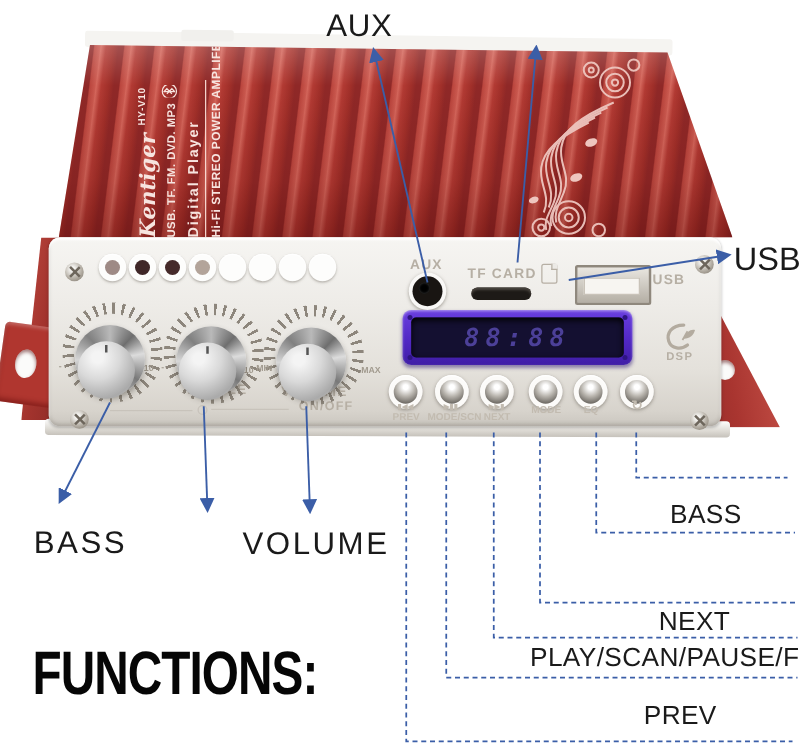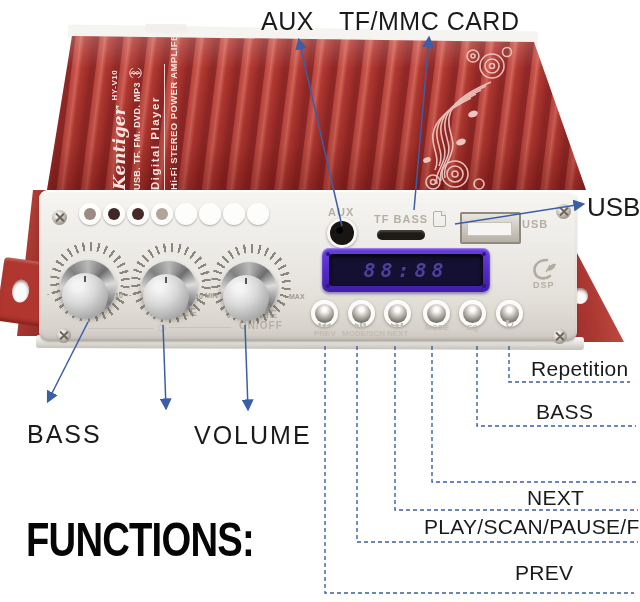--- a/index.html
+++ b/index.html
@@ -89,21 +89,21 @@
   #aux-jack-hole{left:7.5px;top:7.5px;width:9px;height:9px;border-radius:50%;background:#000;
       box-shadow:inset 0 0 2px #444;position:absolute;}
   #tf-slot{left:338px;top:40px;width:48px;height:10px;border-radius:5px;background:#1d1a17;
       box-shadow:inset 0 2px 2px #4a453f;}
   #tf-card-icon{left:394px;top:21px;width:11px;height:14px;border:1.8px solid #b6afa4;border-radius:2px;}
   #tf-card-icon::after{content:"";position:absolute;right:-1px;top:-1px;width:4px;height:4px;background:#eceae6;border-left:1.8px solid #b6afa4;border-bottom:1.8px solid #b6afa4;}
   #usb-port{left:421px;top:22px;width:57px;height:28px;border:2px solid #8f887d;border-radius:2px;
       background:linear-gradient(180deg,#e9e6e0,#b5afa5);}
   #usb-tongue{position:absolute;left:5px;top:8px;width:43px;height:12px;background:#f7f5f1;border:1px solid #c9c3b9;}
 
-  #display{left:283px;top:58px;width:168px;height:44px;border-radius:7px;
+  #display{left:283px;top:58px;width:184px;height:44px;border-radius:7px;
       background:linear-gradient(180deg,#6a3fe0,#5128c4 55%,#3f1da6);
       box-shadow:0 2px 3px rgba(50,30,120,.5), inset 0 1px 2px rgba(255,255,255,.45);}
   #display-screen{position:absolute;left:7px;top:6px;right:7px;bottom:6px;border-radius:4px;background:#141031;
       box-shadow:inset 0 2px 5px #000;display:flex;align-items:center;justify-content:center;}
   #display-digits{font-family:"DejaVu Sans Mono",monospace;font-style:italic;font-weight:700;
       font-size:20px;letter-spacing:5px;color:#7b68ee;opacity:.55;}
   .bezel-dot{position:absolute;width:4px;height:4px;border-radius:50%;background:#2e1582;}
 
   #dsp-logo{left:490px;top:66px;width:30px;height:30px;}
   #dsp-text{left:494px;top:90px;font-size:9px;}
@@ -245,21 +245,21 @@
     <div class="knob-face" style="left:184px;top:85px;">
         <div class="knob-mark" style="left:22px;top:3px;"></div>
       </div>
 
     <div class="panel-txt" style="left:289px;top:16px;font-size:11px;">AUX</div>
     <div class="abs" id="aux-jack-ring">
       <div id="aux-jack"></div>
         <div id="aux-jack-hole"></div>
     </div>
 
-    <div class="panel-txt" style="left:335px;top:23px;font-size:11px;">TF BASS</div>
+    <div class="panel-txt" style="left:335px;top:23px;font-size:11px;">TF CARD</div>
     <div class="abs" id="tf-card-icon"></div>
     <div class="abs" id="tf-slot"></div>
 
     <div class="abs" id="usb-port">
         <div id="usb-tongue"></div>
       </div>
     <div class="panel-txt" style="left:483px;top:28px;font-size:11px;">USB</div>
 
     <div class="abs" id="display">
       <div class="bezel-dot" style="left:4px;top:4px;"></div>
@@ -327,24 +327,22 @@
       <polyline points="509,346 509,382 630,382"></polyline>
       <polyline points="477,346 477,426 636,426"></polyline>
       <polyline points="432,346 432,482 638,482"></polyline>
       <polyline points="395,346 395,510 638,510"></polyline>
       <polyline points="357,346 357,542 638,542"></polyline>
       <polyline points="325,346 325,593 634,593"></polyline>
     </g>
   </svg>
 
   <div class="callout-lbl lbl-top" style="left:261px;top:7px;">AUX</div>
-  <div class="callout-lbl lbl-top" style="left:339px;top:7px;">TF/MMC CARD</div>
   <div class="callout-lbl" style="left:587px;top:192px;font-size:26px;">USB</div>
 
-  <div class="callout-lbl lbl-side" style="left:531px;top:357px;">Repetition</div>
   <div class="callout-lbl lbl-side" style="left:536px;top:400px;">BASS</div>
   <div class="callout-lbl lbl-side" style="left:527px;top:486px;">NEXT</div>
   <div class="callout-lbl lbl-side" style="left:424px;top:515px;">PLAY/SCAN/PAUSE/FM</div>
   <div class="callout-lbl lbl-side" style="left:515px;top:561px;">PREV</div>
 
   <div class="callout-lbl lbl-knob" style="left:27px;top:420px;">BASS</div>
   <div class="callout-lbl lbl-knob" style="left:194px;top:421px;">VOLUME</div>
 
   <div id="functions-heading">FUNCTIONS:</div>
 </div>

